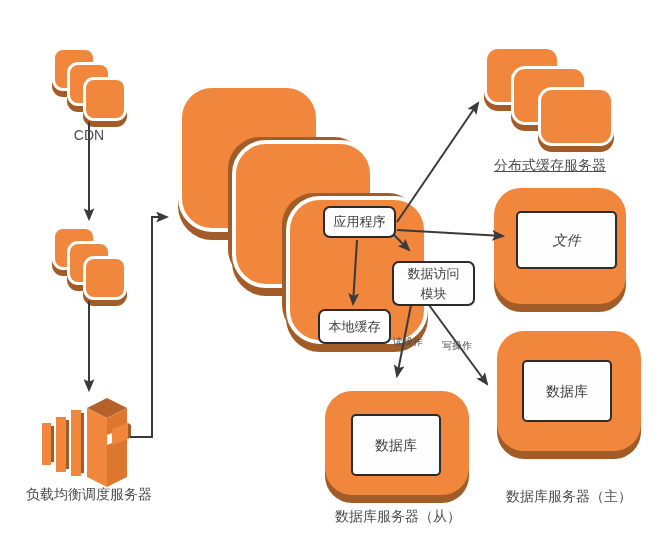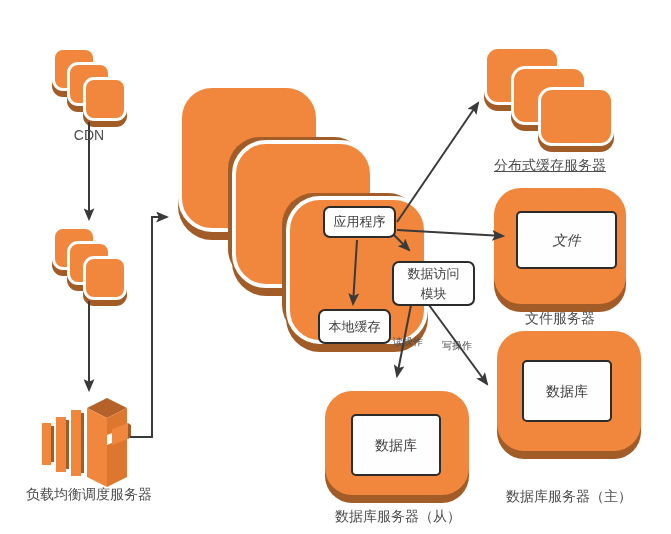--- a/index.html
+++ b/index.html
@@ -86,21 +86,20 @@
 
   <div>
     <div class="sq wide" style="left:484px;top:46px;"></div>
     <div class="sq wide" style="left:511px;top:66px;"></div>
     <div class="sq wide" style="left:538px;top:87px;"></div>
   </div>
   <div class="lbl" style="left:490px;top:157px;width:120px;text-decoration:underline;">分布式缓存服务器</div>
 
   <div class="node" style="left:494px;top:188px;width:132px;height:116px;"></div>
   <div class="wbox lg" style="left:516px;top:211px;width:101px;height:58px;font-style:italic;">文件</div>
-  <div class="lbl" style="left:518px;top:310px;width:84px;">文件服务器</div>
 
   <div class="node" style="left:497px;top:331px;width:144px;height:120px;"></div>
   <div class="wbox lg" style="left:522px;top:360px;width:90px;height:62px;">数据库</div>
   <div class="lbl" style="left:495px;top:476px;width:148px;margin-top:12px;">数据库服务器（主）</div>
 
   <div class="node" style="left:325px;top:391px;width:144px;height:104px;"></div>
   <div class="wbox lg" style="left:351px;top:414px;width:90px;height:62px;">数据库</div>
   <div class="lbl" style="left:326px;top:508px;width:144px;">数据库服务器（从）</div>
 
   <svg id="arrow-layer" width="671" height="534" viewBox="0 0 671 534">

